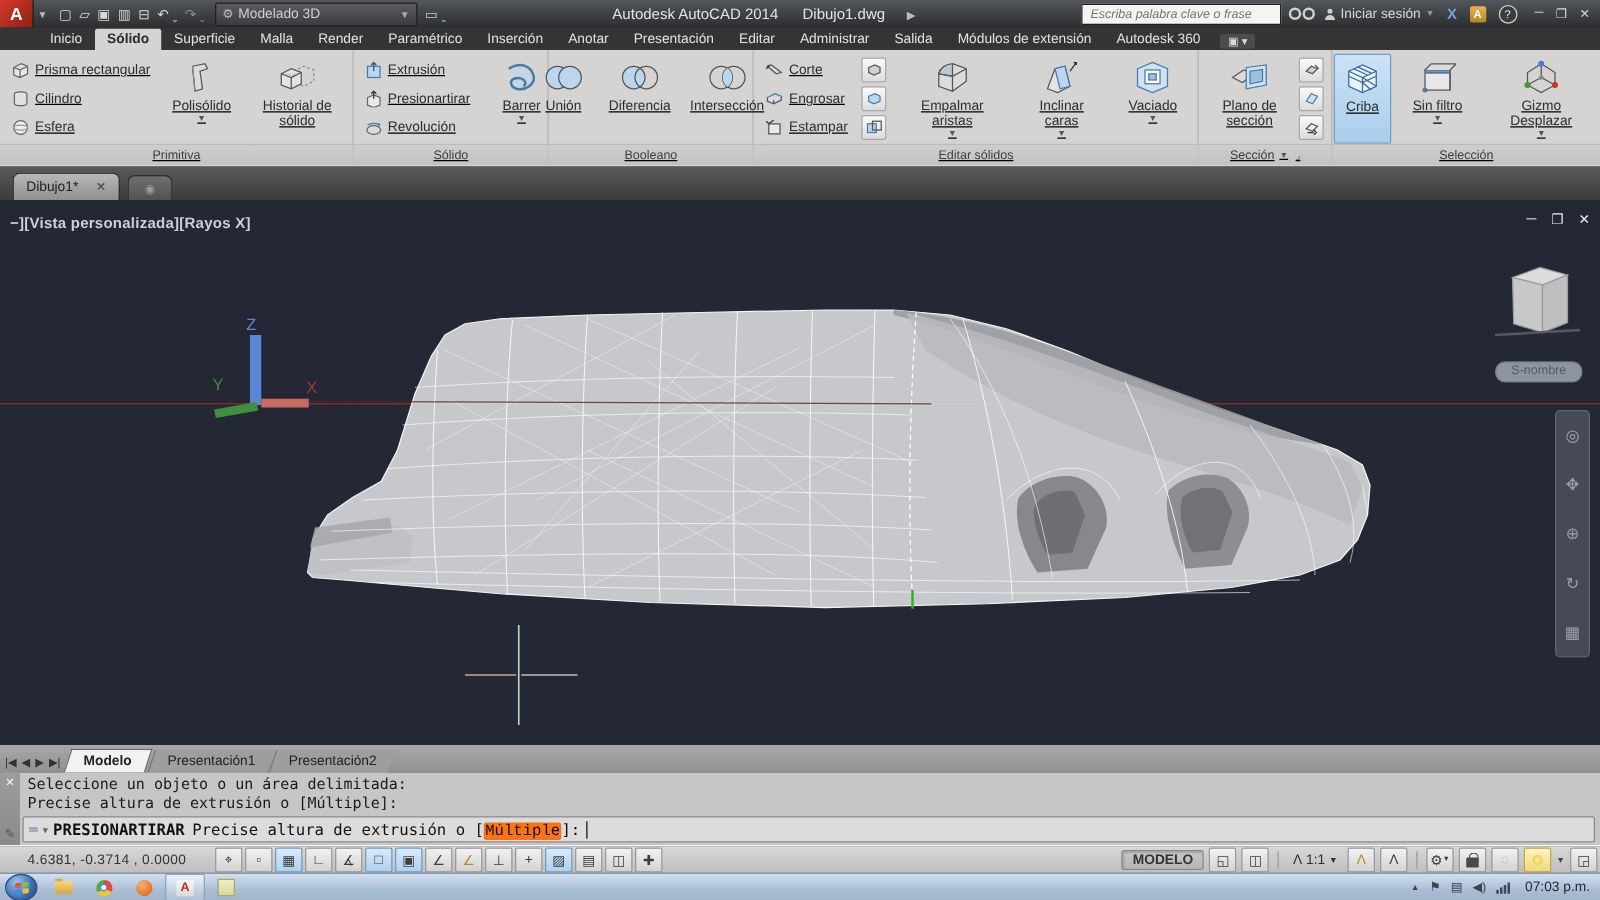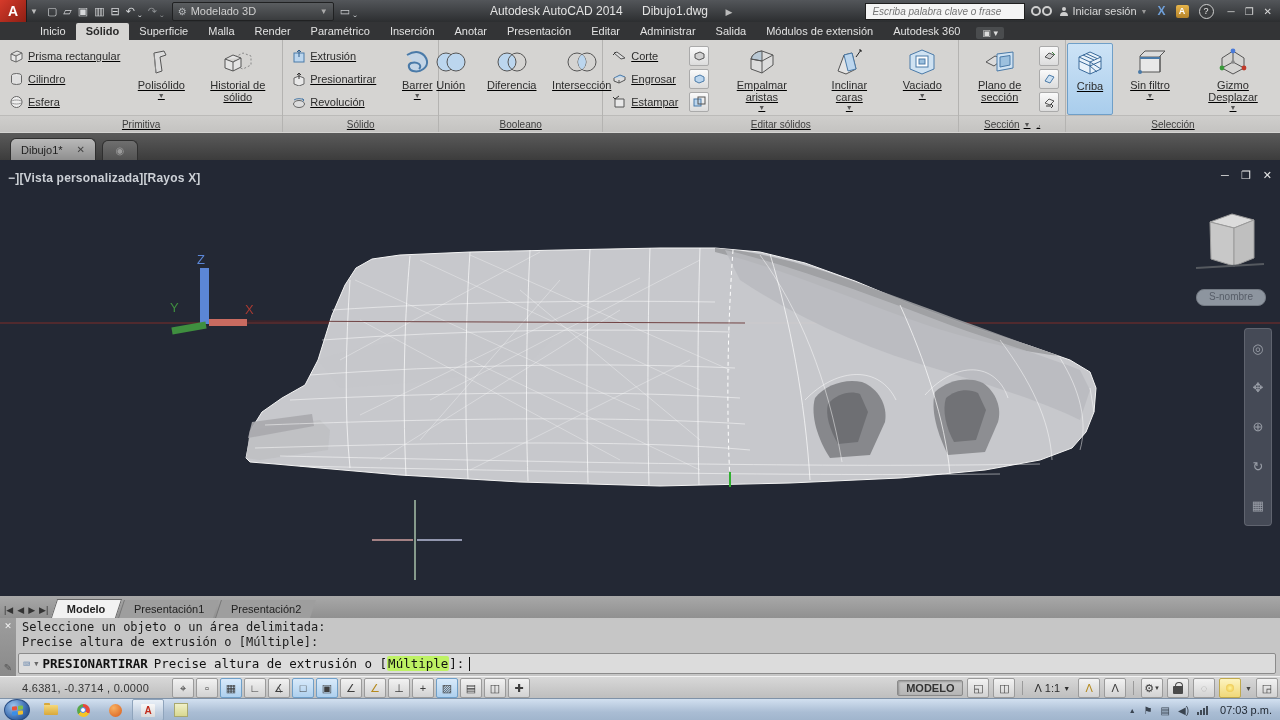--- a/index.html
+++ b/index.html
@@ -114,21 +114,21 @@
     flex-direction:column;align-items:center;justify-content:space-between;padding:3px 0;}
   .cmd-rail .rx{color:#f2f2f2;font-size:9px;}
   .cmd-rail .rw{color:#555;font-size:10px;}
   .cmd-main{flex:1;display:flex;flex-direction:column;font-family:"DejaVu Sans Mono","Liberation Mono",monospace;}
   .cmd-hist{flex:1;padding:2px 6px;font-size:12px;color:#1b1b1b;line-height:15px;}
   .cmd-input{height:23px;margin:1px 4px 2px 2px;background:#dcdcdc;border:1px solid #8b8b8b;
     border-radius:2px;display:flex;align-items:center;font-size:12.5px;color:#111;padding:0 4px;gap:4px;}
   .cmd-ico{color:#5f7fa8;font-size:12px;}
   .cmd-dd{font-size:7px;color:#666;}
   .cmd-cmdname{font-weight:bold;}
-  .cmd-opt{background:#bef264;border-radius:2px;padding:0 1px;}
+  .cmd-opt{background:#f97316;border-radius:2px;padding:0 1px;font-family:Liberation Mono, monospace;}
   .caret{display:inline-block;width:1px;height:14px;background:#111;margin-left:1px;vertical-align:middle;}
 
   
   .statusbar{top:676px;height:22px;background:linear-gradient(#d8d8d8,#bdbdbd);
     border-top:1px solid #f2f2f2;display:flex;align-items:center;font-size:11px;color:#2e2e2e;}
   .coords{width:150px;padding-left:22px;font-size:11px;color:#333;letter-spacing:.3px;}
   .stgroup{display:flex;gap:2px;align-items:center;}
   .stbtn{width:20px;height:18px;border:1px solid #9b9b9b;border-radius:2px;
     background:linear-gradient(#f2f2f2,#d2d2d2);display:flex;align-items:center;
     justify-content:center;font-size:11px;color:#3d3d3d;}

